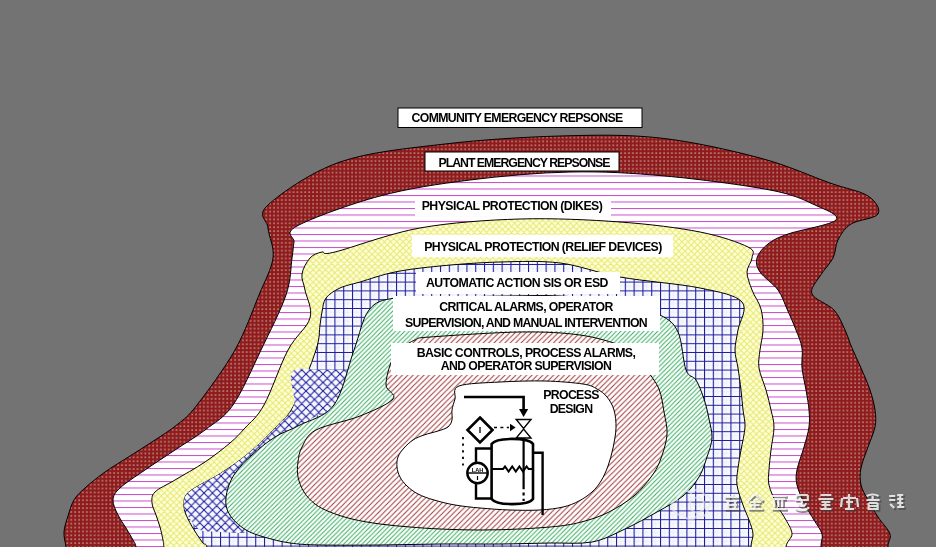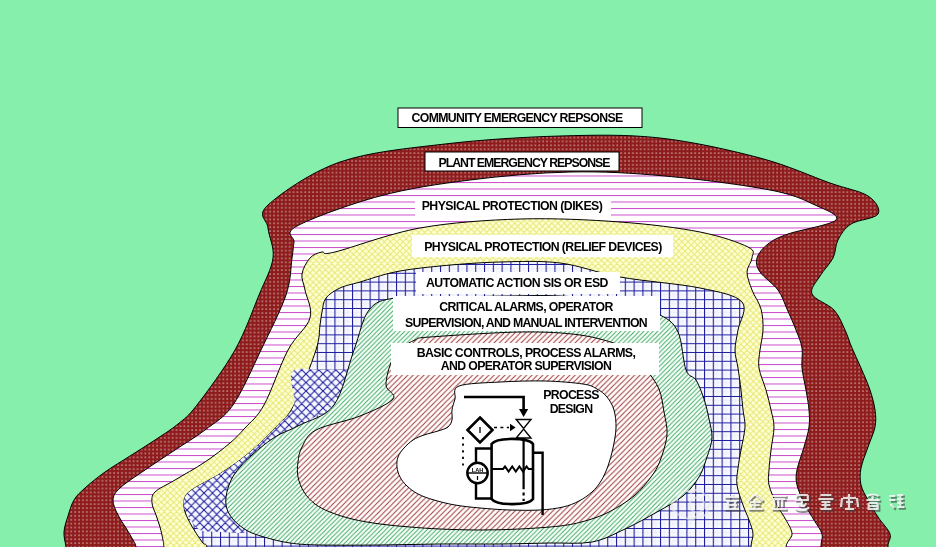--- a/index.html
+++ b/index.html
@@ -1,16 +1,16 @@
 <!DOCTYPE html>
 <html><head>
 <meta charset="utf-8">
 <style>
 html,body{margin:0;padding:0;background:#000;}
-#stage{position:relative;width:936px;height:547px;background:#86efac;overflow:hidden;
+#stage{position:relative;width:936px;height:547px;background:#737373;overflow:hidden;
 font-family:"Liberation Sans",sans-serif;}
 </style>
 </head>
 <body>
 
 <div id="stage">
 <svg width="936" height="547" viewBox="0 0 936 547" xmlns="http://www.w3.org/2000/svg">
 <defs>
 <pattern id="pmaroon" width="3.9" height="3.9" patternUnits="userSpaceOnUse">
   <rect width="3.9" height="3.9" fill="#8e1c1c"></rect>

